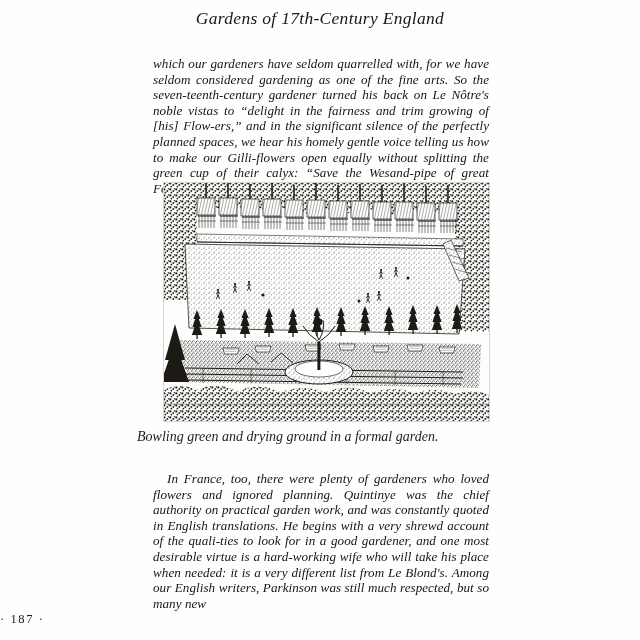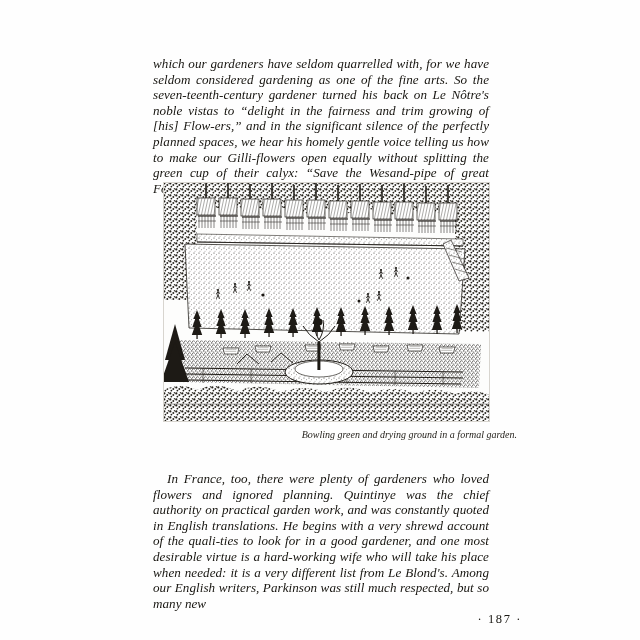--- a/index.html
+++ b/index.html
@@ -63,47 +63,48 @@
     position: absolute;
     left: 163px;
     top: 182px;
     width: 327px;
     height: 240px;
   }
   .figure svg { display: block; width: 100%; height: 100%; }
 
   .caption {
     position: absolute;
-    left: 149px;
+    left: 137px;
     top: 429px;
     width: 368px;
-    text-align: right;
+    text-align: left;
     font-style: italic;
-    font-size: 10px;
+    font-size: 14px;
     color: #201d17;
     white-space: nowrap;
   }
 
   
   .folio {
     position: absolute;
     left: 0;
     top: 612px;
     width: 522px;
-    text-align: right;
+    text-align: left;
     font-size: 12.5px;
     letter-spacing: 1.6px;
     color: #1a1813;
   }
 </style>
 </head>
 <body>
 
 <div class="page">
 
+  <div class="running-head">Gardens of 17th-Century England</div>
 
   <div class="textblock" id="para-top">
     <p class="para">which our gardeners have seldom quarrelled with, for we have seldom considered gardening as one of the fine arts. So the seven-teenth-century gardener turned his back on Le Nôtre's noble vistas to “delight in the fairness and trim growing of [his] Flow-ers,” and in the significant silence of the perfectly planned spaces, we hear his homely gentle voice telling us how to make our Gilli-flowers open equally without splitting the green cup of their calyx: “Save the Wesand-pipe of great Fowls, as Geese etc. and</p>
   </div>
 
   <div class="figure">
     <svg viewBox="0 0 327 240" preserveAspectRatio="none">
       <defs>
 
         <pattern id="stipple" width="5" height="5" patternUnits="userSpaceOnUse">

